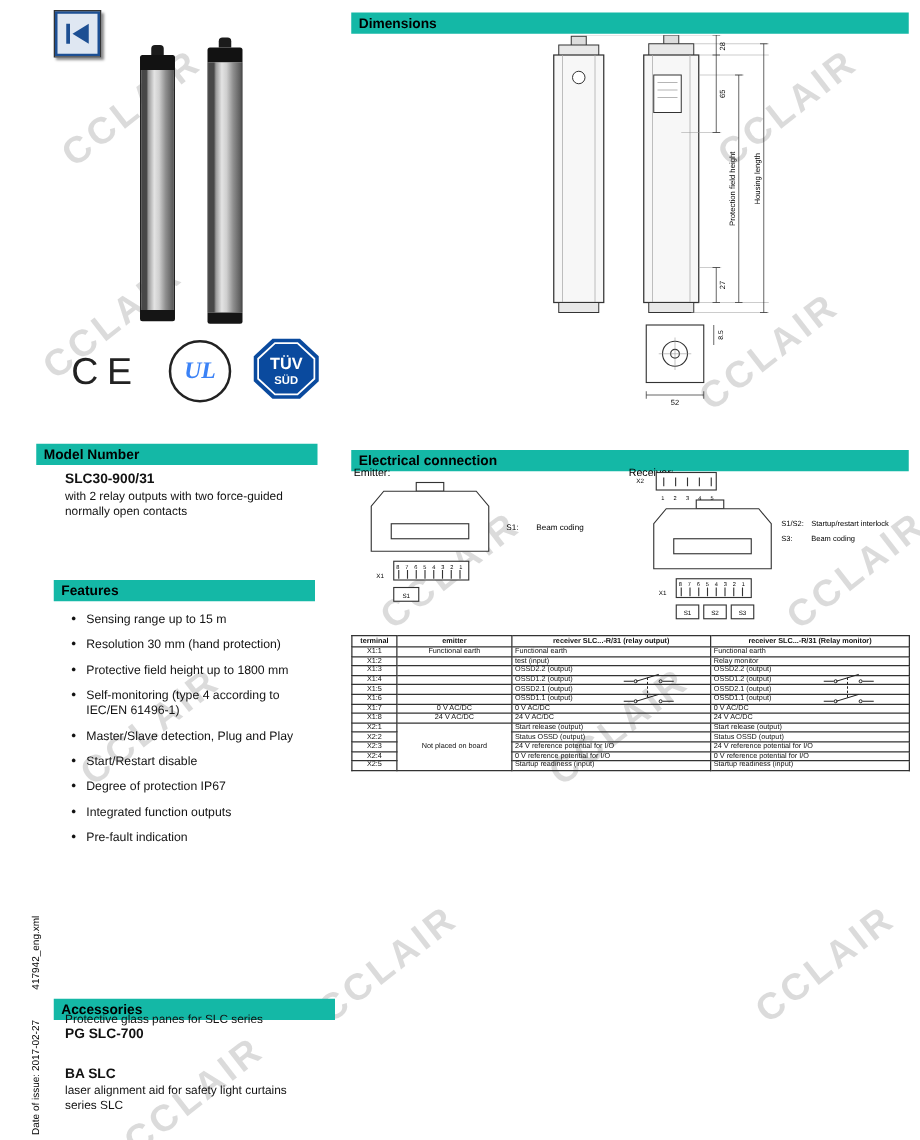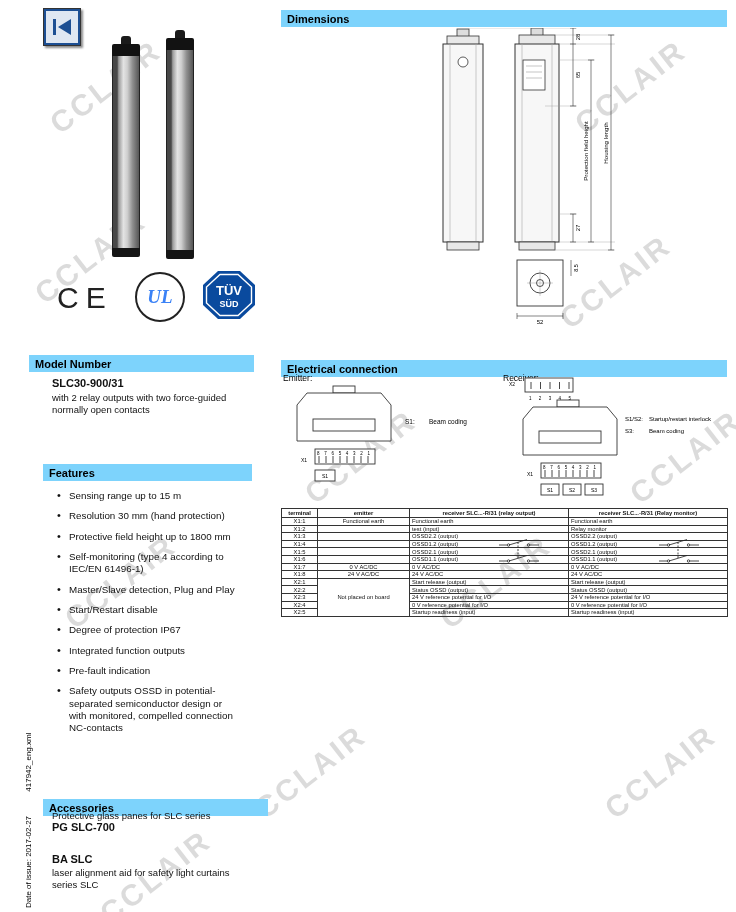--- a/index.html
+++ b/index.html
@@ -3,21 +3,21 @@
 <meta charset="utf-8">
 <style>
   html,body{margin:0;padding:0;}
   body{
     width:736px;height:912px;position:relative;background:#fff;overflow:hidden;
     font-family:"Liberation Sans", sans-serif;color:#111;
   }
   svg{font-family:"Liberation Sans", sans-serif;}
   .abs{position:absolute;}
   
-  .secbar{position:absolute;height:17px;background:#7dd3fc;display:flex;align-items:center;
+  .secbar{position:absolute;height:17px;background:#14b8a6;display:flex;align-items:center;
     padding-left:6px;font-weight:bold;font-size:11px;color:#000;box-sizing:border-box;}
   
   .wm{position:absolute;font-size:30px;font-weight:bold;letter-spacing:3px;
     color:rgba(150,150,150,0.34);transform:rotate(-38deg);pointer-events:none;white-space:nowrap;}
   
   .nav-icon{position:absolute;left:43px;top:8px;width:36px;height:36px;background:#dfe7f2;
     border:1px solid #333;box-shadow:inset 0 0 0 2px #1d4f93,2px 2px 2px rgba(0,0,0,.45);
     display:flex;align-items:center;justify-content:center;cursor:pointer;}
   .nav-bar{width:3px;height:16px;background:#1d4f93;margin-right:2px;}
   .nav-tri{width:0;height:0;border-top:8px solid transparent;border-bottom:8px solid transparent;
@@ -113,21 +113,20 @@
 <ul class="features">
     <li>Sensing range up to 15 m</li>
     <li>Resolution 30 mm (hand protection)</li>
     <li>Protective field height up to 1800 mm</li>
     <li>Self-monitoring (type 4 according to IEC/EN 61496-1)</li>
     <li>Master/Slave detection, Plug and Play</li>
     <li>Start/Restart disable</li>
     <li>Degree of protection IP67</li>
     <li>Integrated function outputs</li>
     <li>Pre-fault indication</li>
-    <li>Safety outputs OSSD in potential-separated semiconductor design or with monitored, compelled connection NC-contacts</li>
   </ul>
 
 <div class="secbar" style="left:43px;top:799px;width:225px">
   <span>Accessories</span>
 </div>
 <div class="bold-line" style="left:52px;top:821px">PG SLC-700</div>
 <div class="body-text" style="left:52px;top:810px;width:210px">Protective glass panes for SLC series</div>
 <div class="bold-line" style="left:52px;top:853px">BA SLC</div>
 <div class="body-text" style="left:52px;top:867px;width:185px">laser alignment aid for safety light curtains series SLC</div>
 

